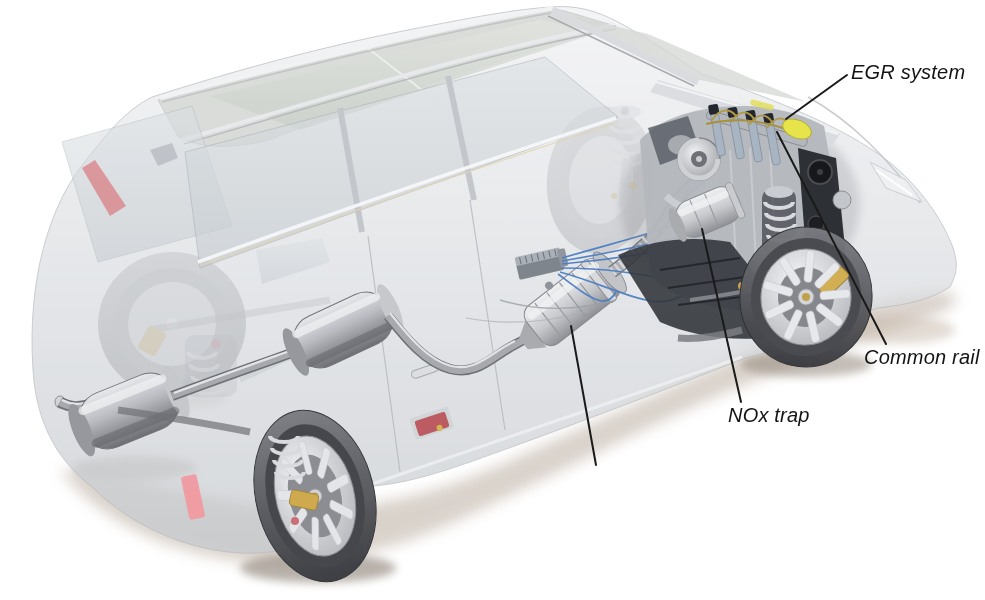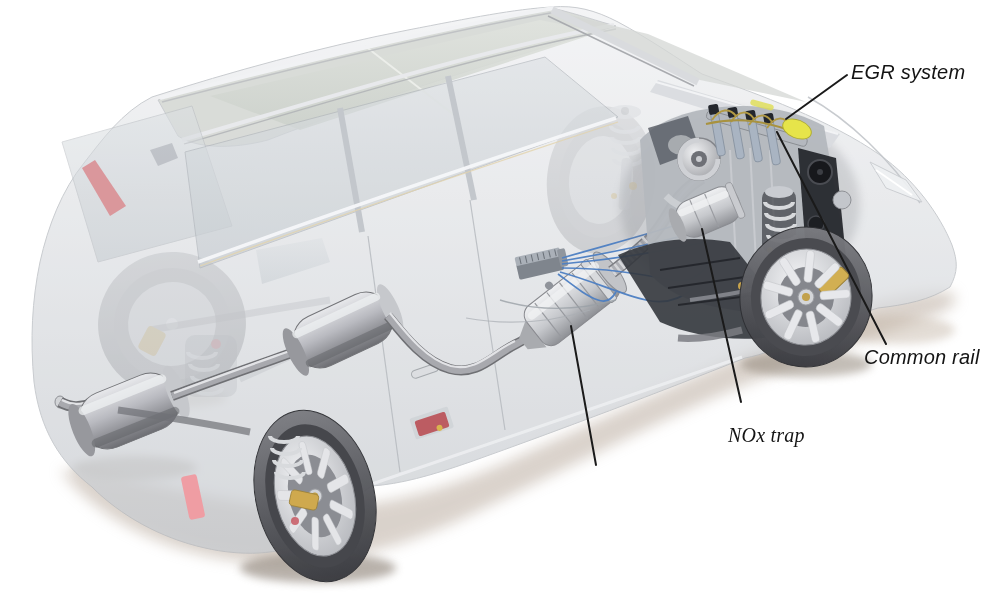--- a/index.html
+++ b/index.html
@@ -3,21 +3,21 @@
 <meta charset="utf-8">
 <style>
   html,body{margin:0;padding:0;background:#fff;}
   .scene{position:relative;width:985px;height:600px;background:#ffffff;overflow:hidden;
          font-family:"Liberation Sans",sans-serif;}
   .scene svg{position:absolute;left:0;top:0;}
   .lbl{position:absolute;font-style:italic;font-size:20px;line-height:1.1;color:#141414;
        white-space:nowrap;letter-spacing:.2px;}
   .lbl-egr{left:851px;top:61px;}
   .lbl-common-rail{left:864px;top:346px;}
-  .lbl-nox{left:728px;top:424px;font-family:Liberation Serif, serif;}
+  .lbl-nox{left:728px;top:404px;}
   .lbl-dpf{left:560px;top:469px;}
 </style>
 </head>
 <body>
 
 <div class="scene">
 <svg width="985" height="600" viewBox="0 0 985 600">
   <defs>
     <filter id="soft" x="-40%" y="-40%" width="180%" height="180%">
           <feGaussianBlur stdDeviation="7"></feGaussianBlur>

